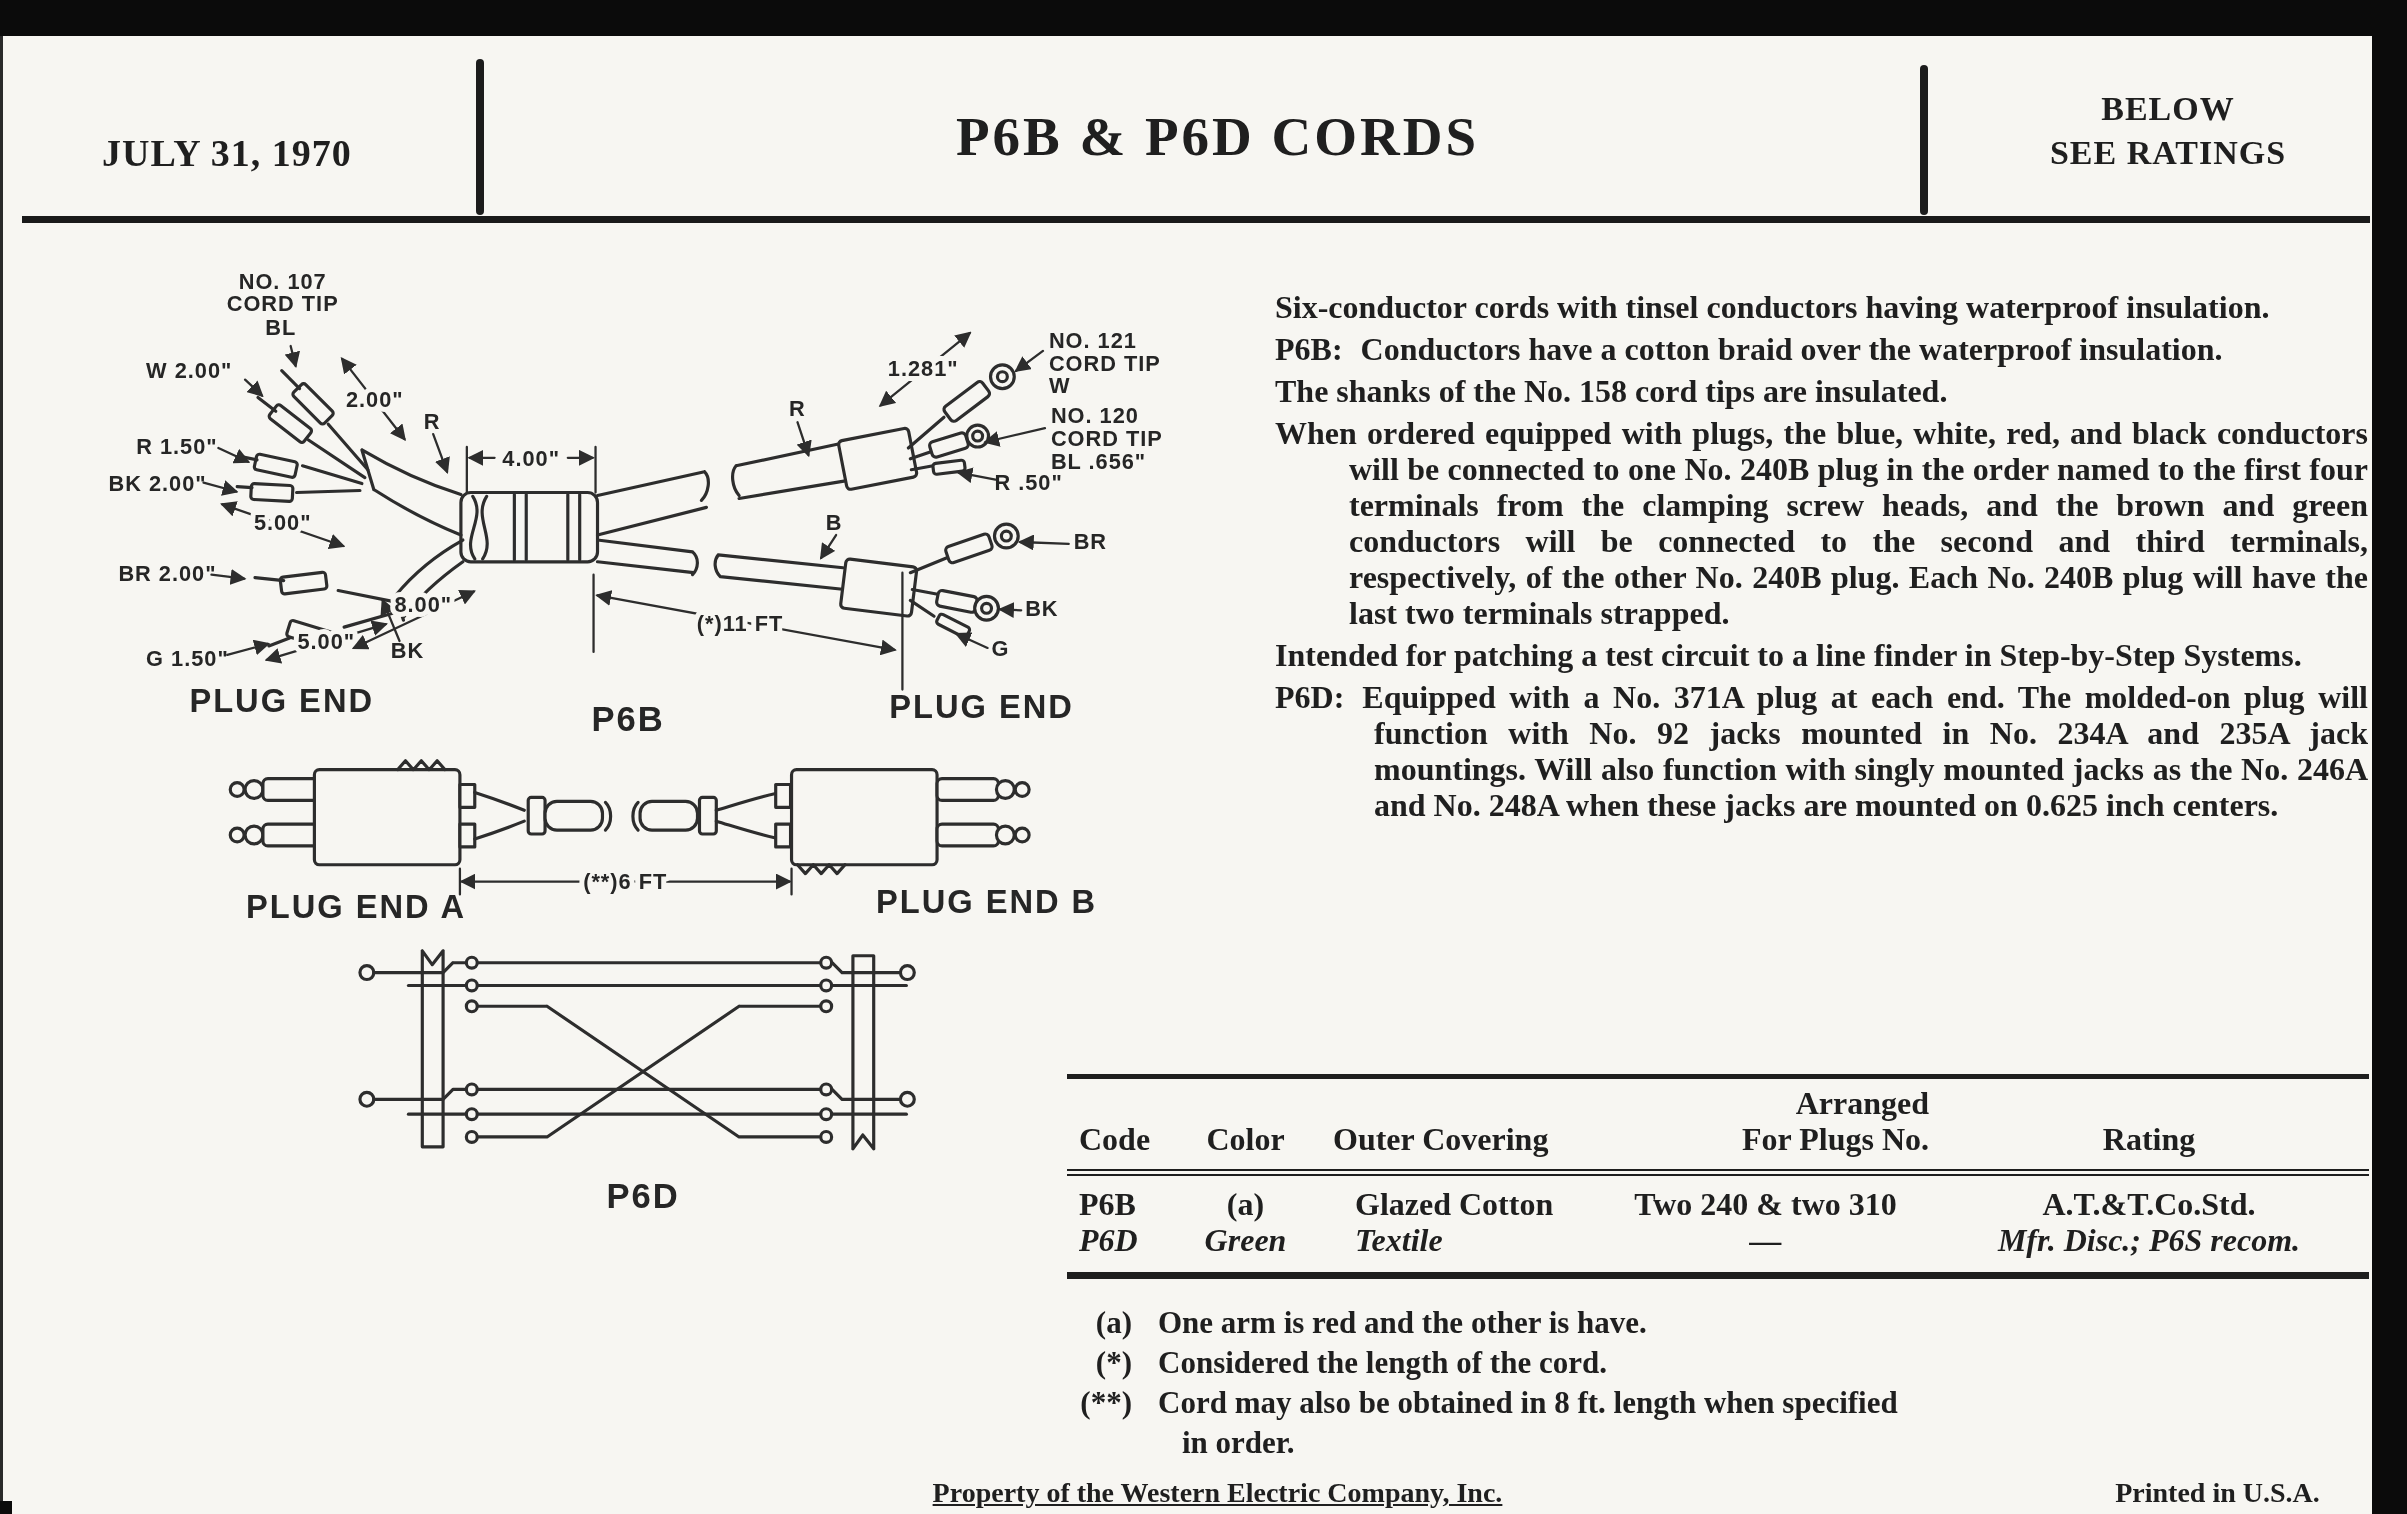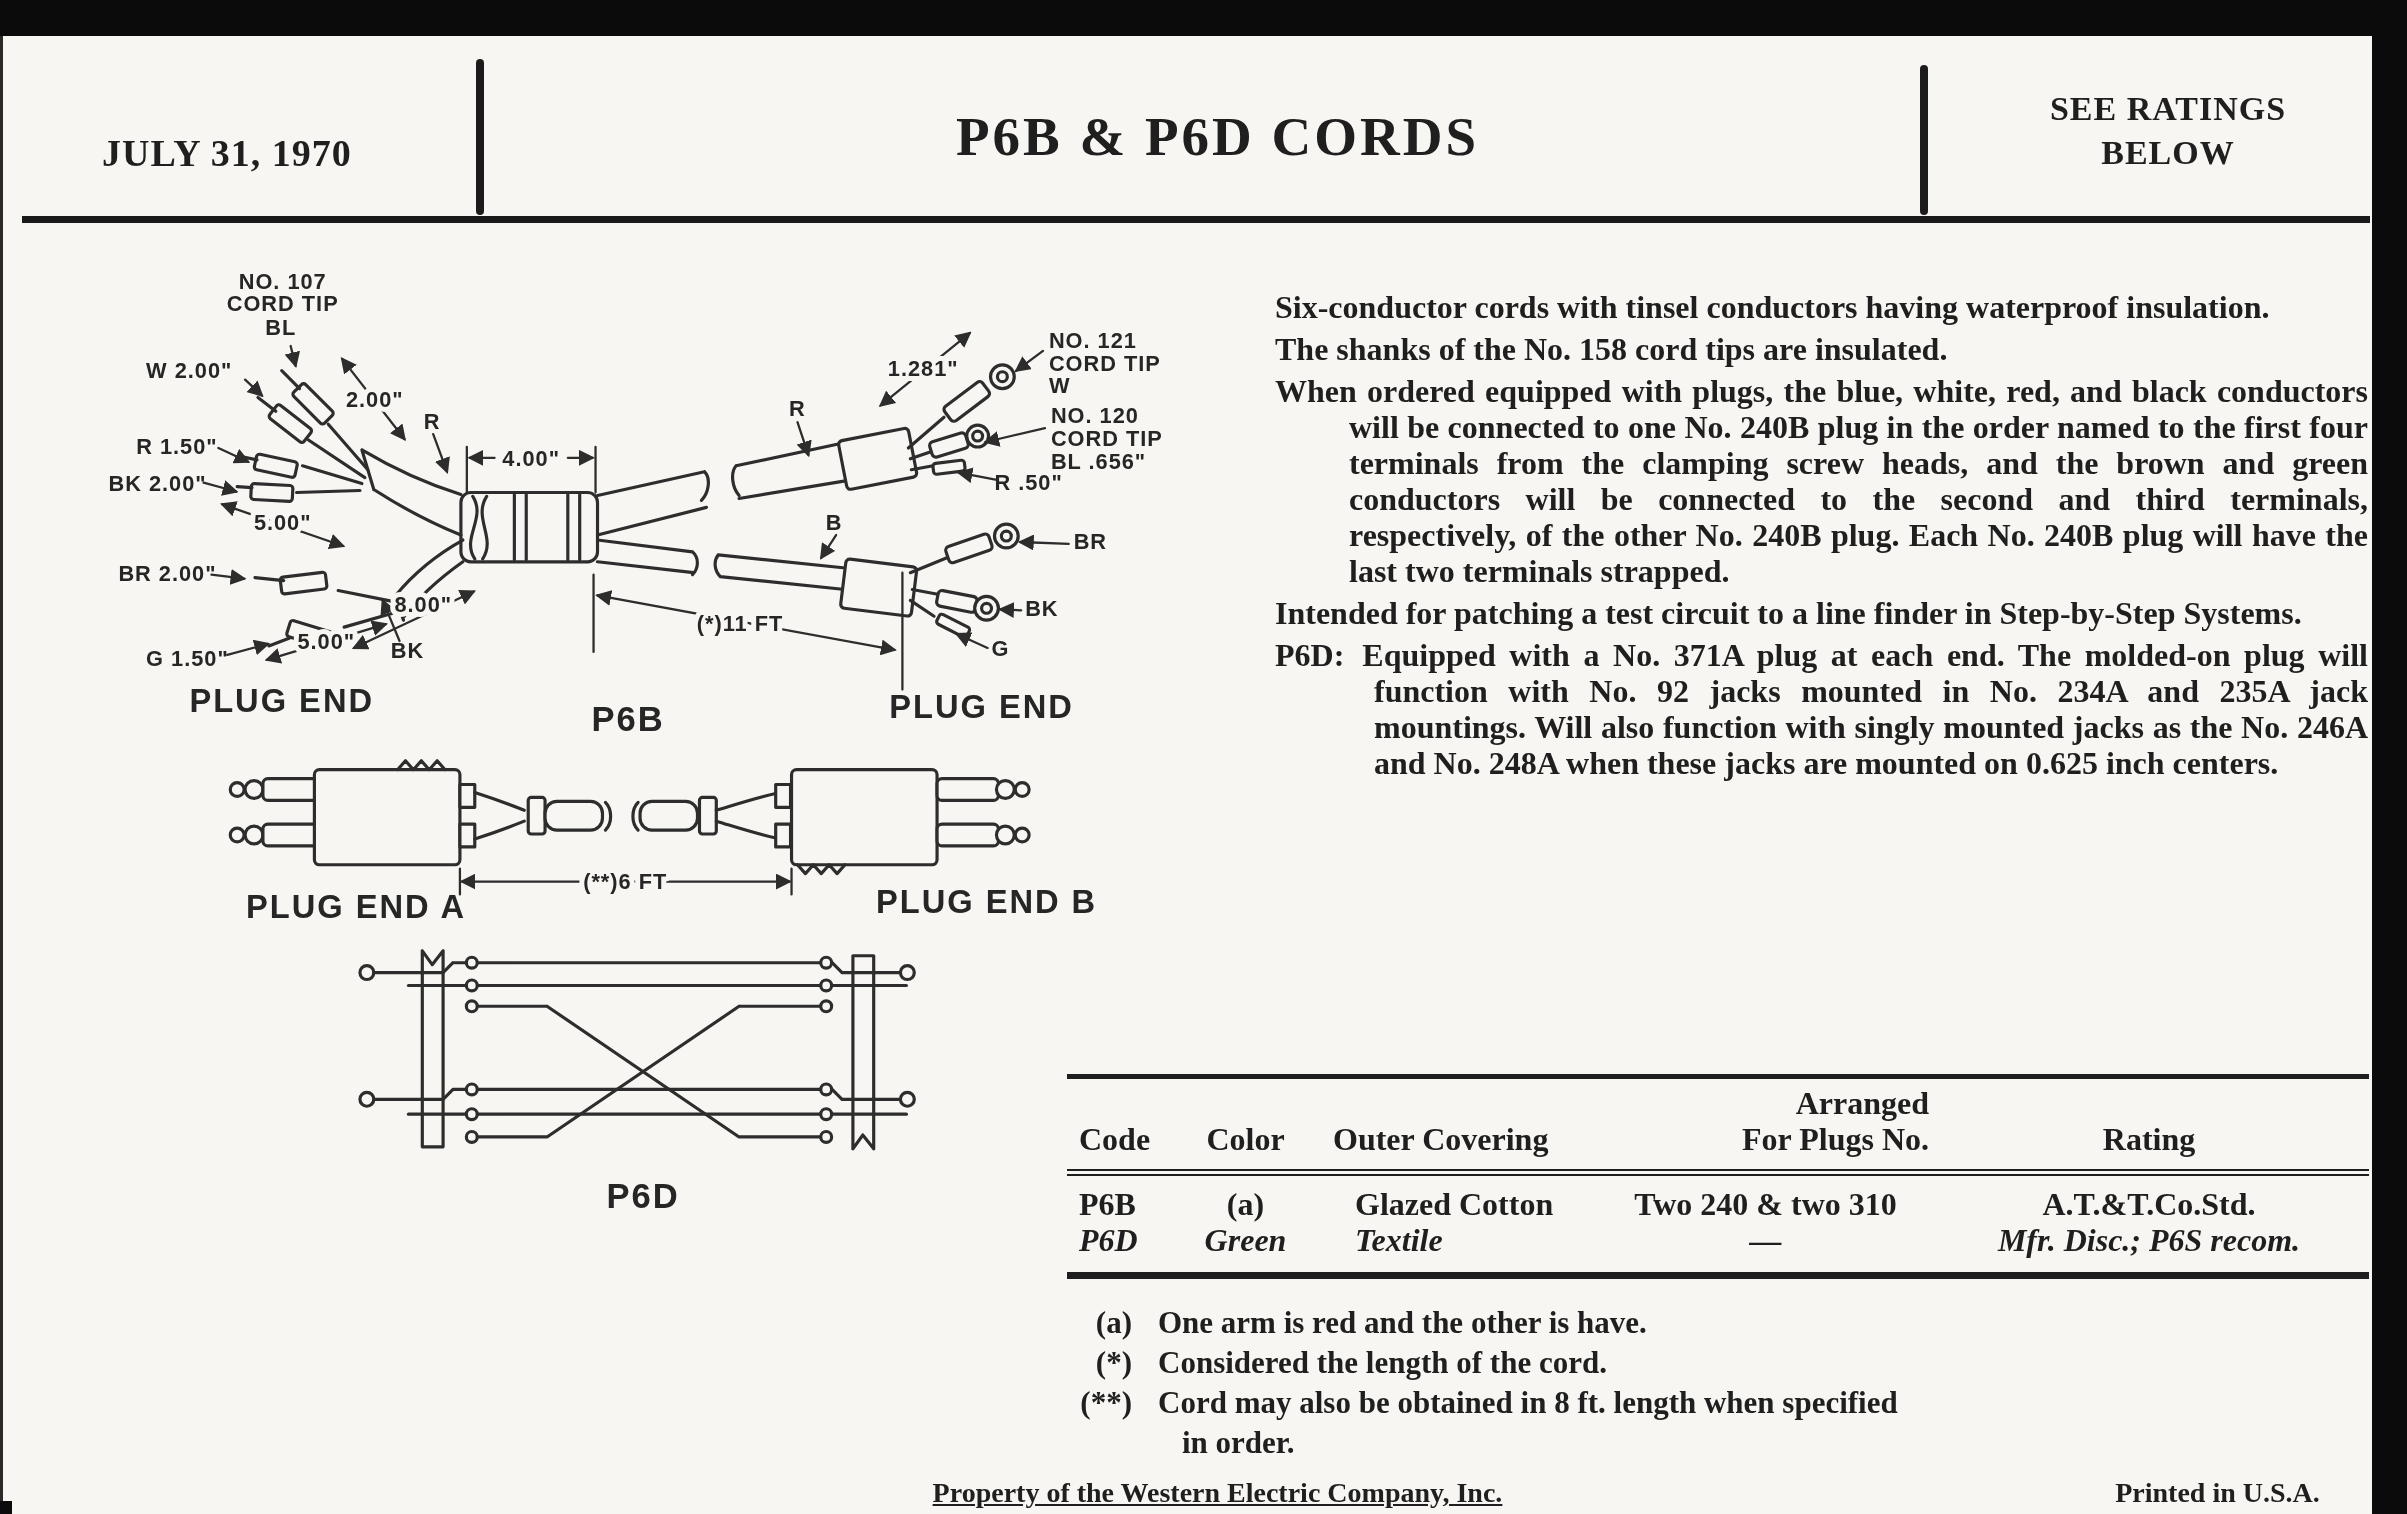--- a/index.html
+++ b/index.html
@@ -72,22 +72,22 @@
 <body>
 
 <div class="topbar"></div>
 <div class="rightbar"></div>
 <div class="leftedge"></div>
 <div class="cornermark"></div>
 
 <div class="header-date">JULY 31, 1970</div>
 <div class="page-title">P6B &amp; P6D CORDS</div>
 <div class="ratings-note">
+  <span style="display:block">BELOW</span>
   <span style="display:block">SEE RATINGS</span>
-  <span style="display:block">BELOW</span>
 </div>
 <div class="vrule-left"></div>
 <div class="vrule-right"></div>
 <div class="hrule"></div>
 
 <svg class="diagrams" viewBox="60 240 1190 1010" xmlns="http://www.w3.org/2000/svg">
   <defs>
     <marker id="ah" viewBox="0 0 10 10" refX="8.5" refY="5" markerWidth="7" markerHeight="7" orient="auto-start-reverse">
       <path d="M0,0 L10,5 L0,10 Z" fill="#2d2d2d"></path>
     </marker>
@@ -266,20 +266,23 @@
       <circle cx="477" cy="1125" r="5.5" class="dfill"></circle>
     <path d="M483,1125 H829"></path>
       <circle cx="835" cy="1125" r="5.5" class="dfill"></circle>
     <path d="M841,1125 H916"></path>
   </g>
   <text class="dtext dname" x="650" y="1220" text-anchor="middle">P6D</text>
 </svg>
 
 <div class="desc">
   <p class="hang62">Six-conductor cords with tinsel conductors having waterproof insulation.</p>
+  <p class="hang100">
+    <span class="plabel">P6B:</span><span>Conductors have a cotton braid over the waterproof insulation.</span>
+  </p>
   <p class="ml52">The shanks of the No. 158 cord tips are insulated.</p>
   <p class="sub">When ordered equipped with plugs, the blue, white, red, and black conductors will be connected to one No. 240B plug in the order named to the first four terminals from the clamping screw heads, and the brown and green conductors will be connected to the second and third terminals, respectively, of the other No. 240B plug. Each No. 240B plug will have the last two terminals strapped.</p>
   <p class="sub">Intended for patching a test circuit to a line finder in Step-by-Step Systems.</p>
   <p class="hang100">
     <span class="plabel">P6D:</span><span>Equipped with a No. 371A plug at each end. The molded-on plug will function with No. 92 jacks mounted in No. 234A and 235A jack mountings. Will also function with singly mounted jacks as the No. 246A and No. 248A when these jacks are mounted on 0.625 inch centers.</span>
   </p>
 </div>
 
 <table class="spec-table">
   <colgroup>

